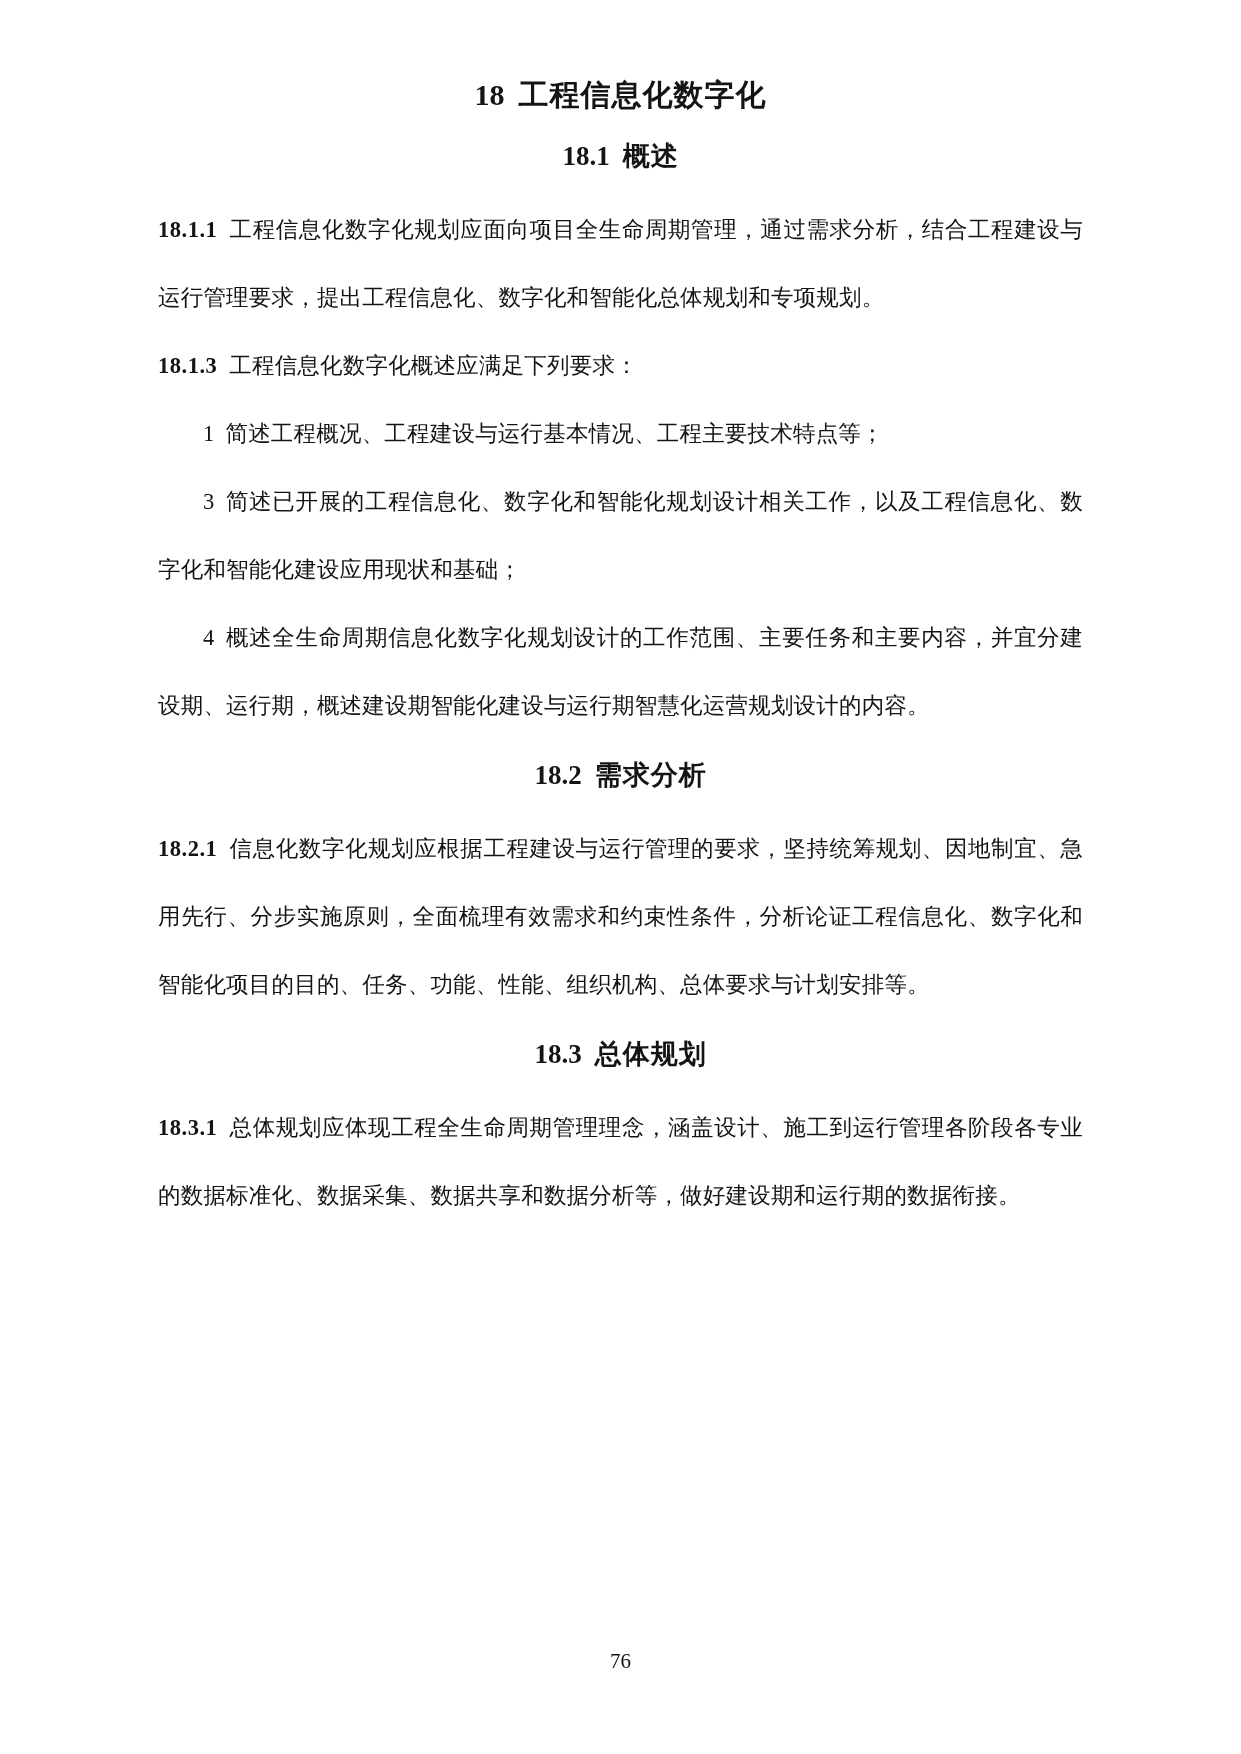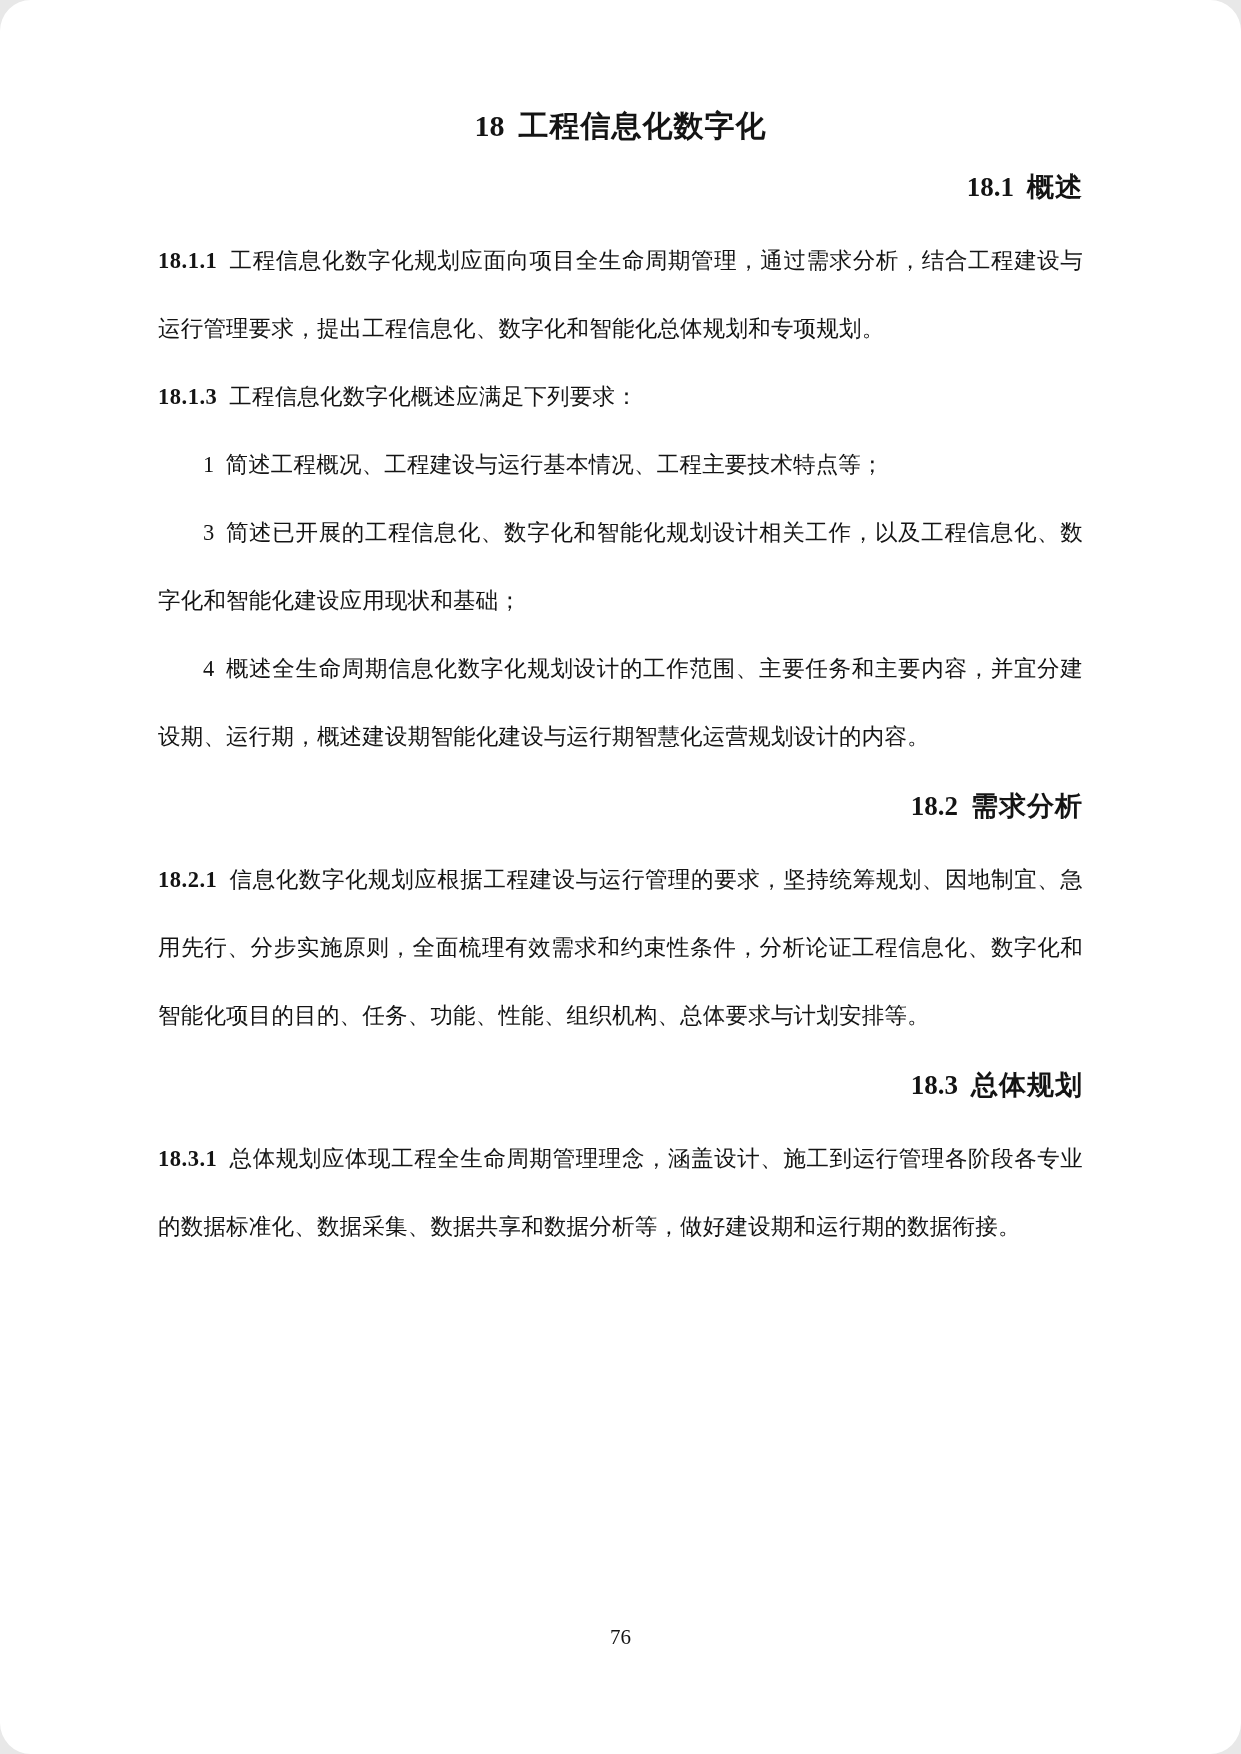--- a/index.html
+++ b/index.html
@@ -3,61 +3,60 @@
 <meta charset="utf-8">
 <style>
   html, body { margin: 0; padding: 0; background: #e8e8e8; }
   .page {
     position: relative;
     width: 1241px;
     height: 1754px;
     margin: 0 auto;
     background: #ffffff;
     box-sizing: border-box;
-    padding: 108px 158px 0 158px;
+    padding: 77px 158px 0 158px;
     font-family: "Liberation Serif", "DejaVu Serif", serif;
     color: #141414;
     overflow: hidden;
-    border-radius: 31px;
   }
   h1.chapter-title {
     margin: 0 0 26px 0;
     font-size: 30px;
     line-height: 36px;
     font-weight: bold;
     text-align: center;
     letter-spacing: 1px;
   }
   h1 .num { margin-right: 14px; letter-spacing: 0; }
   h2.section-heading {
     margin: 18px 0 22px 0;
     font-size: 27px;
     line-height: 35px;
     font-weight: bold;
-    text-align: right;
+    text-align: center;
     letter-spacing: 1px;
   }
   h2 .num { margin-right: 13px; letter-spacing: 0; }
   p.clause, p.item {
     margin: 0;
     font-size: 22.5px;
     line-height: 68px;
     text-align: justify;
     letter-spacing: 0.2px;
   }
   .cnum {
     font-weight: bold;
     margin-right: 12px;
     letter-spacing: 0.5px;
   }
   p.item { text-indent: 2em; }
   .inum { margin-right: 11px; }
   .page-number {
     position: absolute;
-    bottom: 104px;
+    bottom: 80px;
     left: 0;
     width: 100%;
     text-align: center;
     font-size: 21px;
     color: #141414;
   }
 </style>
 </head>
 <body>
 

